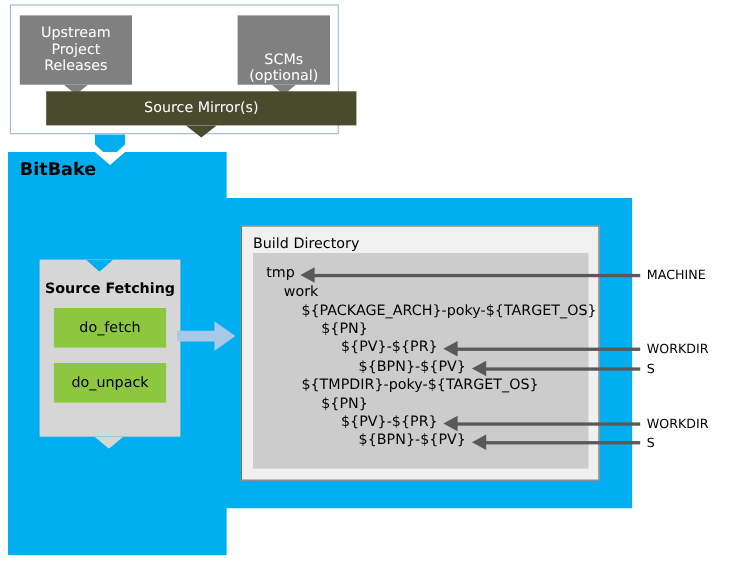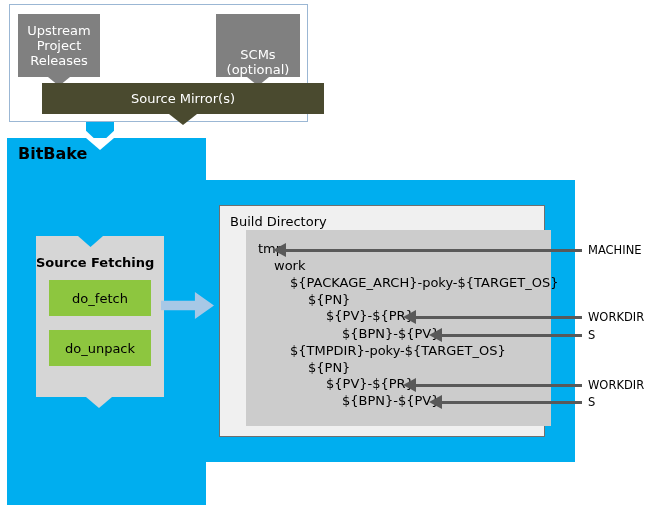--- a/index.html
+++ b/index.html
@@ -45,21 +45,21 @@
     position: absolute;
     left: 50%;
     margin-left: -11px;
     bottom: -9px;
     width: 0;
     height: 0;
     border-left: 11px solid transparent;
     border-right: 11px solid transparent;
     border-top: 9px solid #808080;
   }
-  #src-box-0 { left: 8px;   top: 9px;  width: 82px;  height: 63px; }
+  #src-box-0 { left: 8px;   top: 9px;  width: 102px;  height: 63px; }
   #src-box-1 { left: 106px; top: 9px;  width: 85px;  height: 63px; }
   #src-box-2 { left: 206px; top: 9px;  width: 84px;  height: 63px; align-items: flex-end; }
 
   #source-mirror {
     position: absolute;
     left: 8px;
     top: 78px;
     width: 282px;
     height: 31px;
     background: #4a4a2f;
@@ -159,20 +159,21 @@
     width: 26px;
     height: 11px;
     background: #d6d6d6;
     clip-path: polygon(0 0, 100% 0, 50% 100%);
   }
   #sf-title {
     position: absolute;
     left: 0;
     top: 19px;
     width: 100%;
+    text-align: center;
     font-size: 13px;
     font-weight: bold;
     color: #000000;
   }
   .task-box {
     position: absolute;
     left: 13px;
     width: 102px;
     height: 36px;
     background: #8cc63f;
@@ -216,21 +217,20 @@
     font-weight: normal;
     color: #000000;
   }
   #tree-area {
     position: absolute;
     left: 10px;
     top: 24px;
     width: 305px;
     height: 196px;
     background: #cccccc;
-    margin-left: 16px;
   }
   .tree-line {
     position: absolute;
     font-size: 13px;
     color: #000000;
     white-space: nowrap;
   }
 
   
   .pointer-line {

